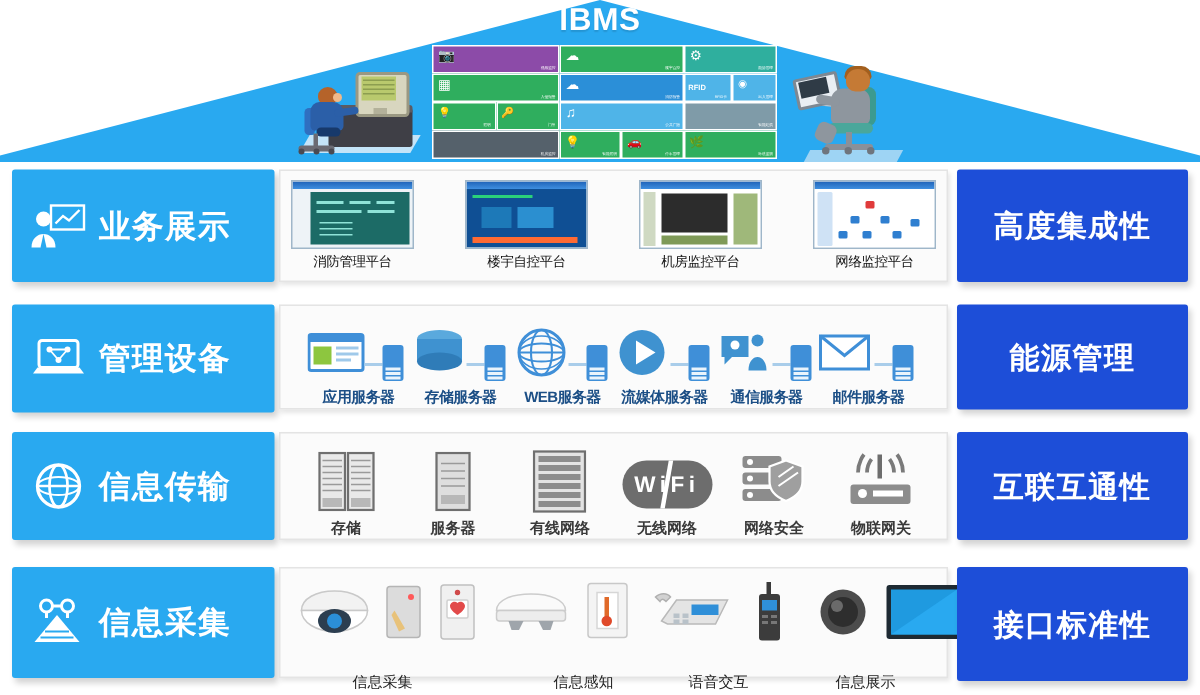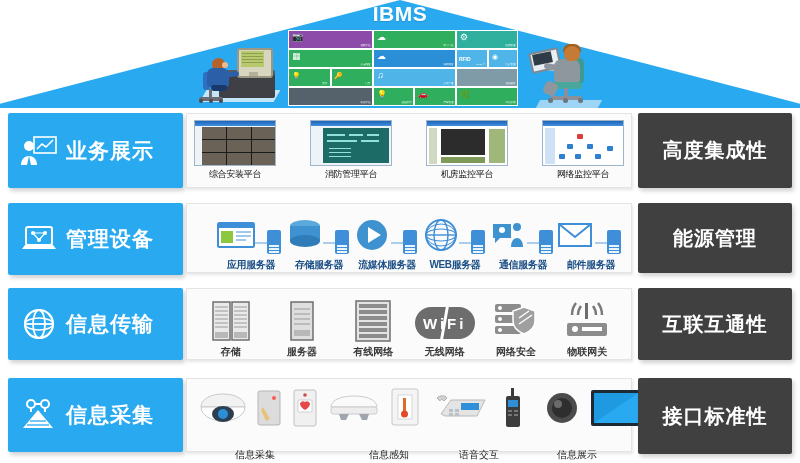--- a/index.html
+++ b/index.html
@@ -78,21 +78,21 @@
   .layer{position:absolute;left:0;width:800px;}
   .lbl-left{
     position:absolute;left:8px;width:175px;background:#29A9F0;border-radius:2px;
     box-shadow:2px 3px 4px rgba(0,0,0,.18);
     display:flex;align-items:center;gap:8px;padding-left:12px;box-sizing:border-box;
   }
   .lbl-left .ltext{color:#ffffff;font-size:21px;font-weight:bold;letter-spacing:1px;}
   .lbl-icon{width:38px;height:34px;position:relative;flex:0 0 38px;}
 
   .lbl-right{
-    position:absolute;left:638px;width:154px;background:#404040;border-radius:2px;
+    position:absolute;left:638px;width:154px;background:#1d4ed8;border-radius:2px;
     box-shadow:2px 3px 4px rgba(0,0,0,.18);
     display:flex;align-items:center;justify-content:center;
   }
   .lbl-right .rtext{color:#ffffff;font-size:20px;font-weight:bold;letter-spacing:1px;}
 
   .center-box{
     position:absolute;left:186px;width:446px;background:#fbfbfb;
     border:1px solid #e4e4e4;box-shadow:1px 2px 3px rgba(0,0,0,.10);
     box-sizing:border-box;
   }
@@ -108,21 +108,21 @@
   .fire-scr{position:absolute;left:12px;top:7px;right:2px;bottom:2px;background:#1c6b66;}
   .fire-scr i{position:absolute;background:#8fe3d8;display:block;}
   .bld-scr{position:absolute;left:0;top:5px;right:0;bottom:0;background:#0f4f94;}
   .bld-scr i{position:absolute;background:#59d2f0;display:block;}
   .room-scr{position:absolute;left:0;top:5px;right:0;bottom:0;background:#ffffff;}
   .room-scr i{position:absolute;background:#7a8e5a;display:block;}
   .net-scr{position:absolute;left:0;top:5px;right:0;bottom:0;background:#ffffff;}
   .net-scr i{position:absolute;background:#2f7fd0;display:block;border-radius:1px;}
 
   
-  .servers{display:flex;justify-content:flex-end;align-items:flex-end;height:100%;padding:4px 6px 0 6px;box-sizing:border-box;}
+  .servers{display:flex;justify-content:center;align-items:flex-end;height:100%;padding:4px 6px 0 6px;box-sizing:border-box;}
   .srv{width:68px;text-align:center;}
   .srv-art{height:46px;position:relative;}
   .srv-cap{font-size:10px;font-weight:bold;color:#1c4f86;margin-top:1px;white-space:nowrap;letter-spacing:-.4px;}
   .tower{position:absolute;right:4px;bottom:3px;width:14px;height:24px;background:#3f8fd8;border-radius:2px;}
   .tower b{position:absolute;left:2px;width:10px;height:1.5px;background:#eaf4fc;display:block;}
   .connline{position:absolute;right:18px;bottom:13px;width:12px;height:2px;background:#a9cdea;}
 
   
   .netrow{display:flex;justify-content:space-around;align-items:flex-end;height:100%;padding:5px 8px 0 8px;box-sizing:border-box;}
   .nit{width:64px;text-align:center;}
@@ -269,49 +269,44 @@
         </svg>
       </div>
       <div class="ltext">业务展示</div>
     </div>
 
     <div class="center-box" style="top:113px;height:75px">
       <div class="thumbs">
         <div class="thumb">
           <div class="thumb-img">
             <div class="tbar"></div>
-            <div class="cctv-grid">
-                <div></div>
-                <div></div>
-                <div></div>
-                <div></div>
-                <div></div>
-                <div></div>
-                <div></div>
-                <div></div>
-                <div></div>
-              </div>
-          </div>
-          <div class="thumb-cap">综合安装平台</div>
-        </div>
-        <div class="thumb">
-          <div class="thumb-img">
-            <div class="tbar"></div>
             <div class="fire-scr">
               <i style="left:4px;top:6px;width:18px;height:2px"></i>
               <i style="left:26px;top:6px;width:14px;height:2px"></i>
               <i style="left:44px;top:6px;width:12px;height:2px"></i>
               <i style="left:4px;top:12px;width:30px;height:2px"></i>
               <i style="left:38px;top:12px;width:18px;height:2px"></i>
               <i style="left:6px;top:20px;width:22px;height:1px"></i>
               <i style="left:6px;top:24px;width:22px;height:1px"></i>
               <i style="left:6px;top:28px;width:22px;height:1px"></i>
             </div>
           </div>
           <div class="thumb-cap">消防管理平台</div>
+        </div>
+        <div class="thumb">
+          <div class="thumb-img">
+            <div class="tbar"></div>
+            <div class="bld-scr">
+              <i style="left:4px;top:4px;width:40px;height:2px;background:#2bd17a"></i>
+              <i style="left:10px;top:12px;width:20px;height:14px;background:#1d79b8"></i>
+              <i style="left:34px;top:12px;width:24px;height:14px;background:#2b8fd0"></i>
+              <i style="left:4px;top:32px;width:70px;height:4px;background:#ff6a33"></i>
+            </div>
+          </div>
+          <div class="thumb-cap">楼宇自控平台</div>
         </div>
         <div class="thumb">
           <div class="thumb-img">
             <div class="tbar"></div>
             <div class="room-scr">
               <i style="left:2px;top:2px;width:8px;height:36px;background:#cfd9c2"></i>
               <i style="left:14px;top:3px;width:44px;height:26px;background:#2c2c2c"></i>
               <i style="left:62px;top:3px;width:16px;height:34px;background:#9fb87a"></i>
               <i style="left:14px;top:31px;width:44px;height:6px;background:#7f9a58"></i>
             </div>
@@ -389,50 +384,50 @@
             <div class="tower">
                 <b style="top:15px"></b>
                 <b style="top:18px"></b>
                 <b style="top:21px"></b>
               </div>
           </div>
           <div class="srv-cap">存储服务器</div>
         </div>
         <div class="srv">
           <div class="srv-art">
-            <svg width="32" height="32" viewBox="0 0 32 32" style="position:absolute;left:3px;bottom:6px">
-              <circle cx="16" cy="16" r="15" fill="#3f92d0"></circle>
-              <polygon points="12,8 25,16 12,24" fill="#ffffff"></polygon>
+            <svg width="34" height="34" viewBox="0 0 34 34" style="position:absolute;left:3px;bottom:5px">
+              <circle cx="17" cy="17" r="15" fill="none" stroke="#3f8fd8" stroke-width="2"></circle>
+              <ellipse cx="17" cy="17" rx="7" ry="15" fill="none" stroke="#3f8fd8" stroke-width="1.4"></ellipse>
+              <line x1="2" y1="17" x2="32" y2="17" stroke="#3f8fd8" stroke-width="1.4"></line>
+              <ellipse cx="17" cy="17" rx="15" ry="6" fill="none" stroke="#3f8fd8" stroke-width="1.2"></ellipse>
+              <ellipse cx="17" cy="17" rx="15" ry="11" fill="none" stroke="#3f8fd8" stroke-width="1"></ellipse>
             </svg>
             <div class="connline"></div>
             <div class="tower">
                 <b style="top:15px"></b>
                 <b style="top:18px"></b>
                 <b style="top:21px"></b>
               </div>
           </div>
-          <div class="srv-cap">流媒体服务器</div>
+          <div class="srv-cap">WEB服务器</div>
         </div>
         <div class="srv">
           <div class="srv-art">
-            <svg width="34" height="34" viewBox="0 0 34 34" style="position:absolute;left:3px;bottom:5px">
-              <circle cx="17" cy="17" r="15" fill="none" stroke="#3f8fd8" stroke-width="2"></circle>
-              <ellipse cx="17" cy="17" rx="7" ry="15" fill="none" stroke="#3f8fd8" stroke-width="1.4"></ellipse>
-              <line x1="2" y1="17" x2="32" y2="17" stroke="#3f8fd8" stroke-width="1.4"></line>
-              <ellipse cx="17" cy="17" rx="15" ry="6" fill="none" stroke="#3f8fd8" stroke-width="1.2"></ellipse>
-              <ellipse cx="17" cy="17" rx="15" ry="11" fill="none" stroke="#3f8fd8" stroke-width="1"></ellipse>
+            <svg width="32" height="32" viewBox="0 0 32 32" style="position:absolute;left:3px;bottom:6px">
+              <circle cx="16" cy="16" r="15" fill="#3f92d0"></circle>
+              <polygon points="12,8 25,16 12,24" fill="#ffffff"></polygon>
             </svg>
             <div class="connline"></div>
             <div class="tower">
                 <b style="top:15px"></b>
                 <b style="top:18px"></b>
                 <b style="top:21px"></b>
               </div>
           </div>
-          <div class="srv-cap">WEB服务器</div>
+          <div class="srv-cap">流媒体服务器</div>
         </div>
         <div class="srv">
           <div class="srv-art">
             <svg width="34" height="30" viewBox="0 0 34 30" style="position:absolute;left:2px;bottom:6px">
               <path d="M2 3h18v14H9l-5 5v-5H2z" fill="#3f92d0"></path>
               <circle cx="11" cy="9" r="3" fill="#fff"></circle>
               <circle cx="26" cy="6" r="4" fill="#3f92d0"></circle>
               <path d="M20 26c0-6 3-9 6-9s6 3 6 9z" fill="#3f92d0"></path>
             </svg>
             <div class="connline"></div>

